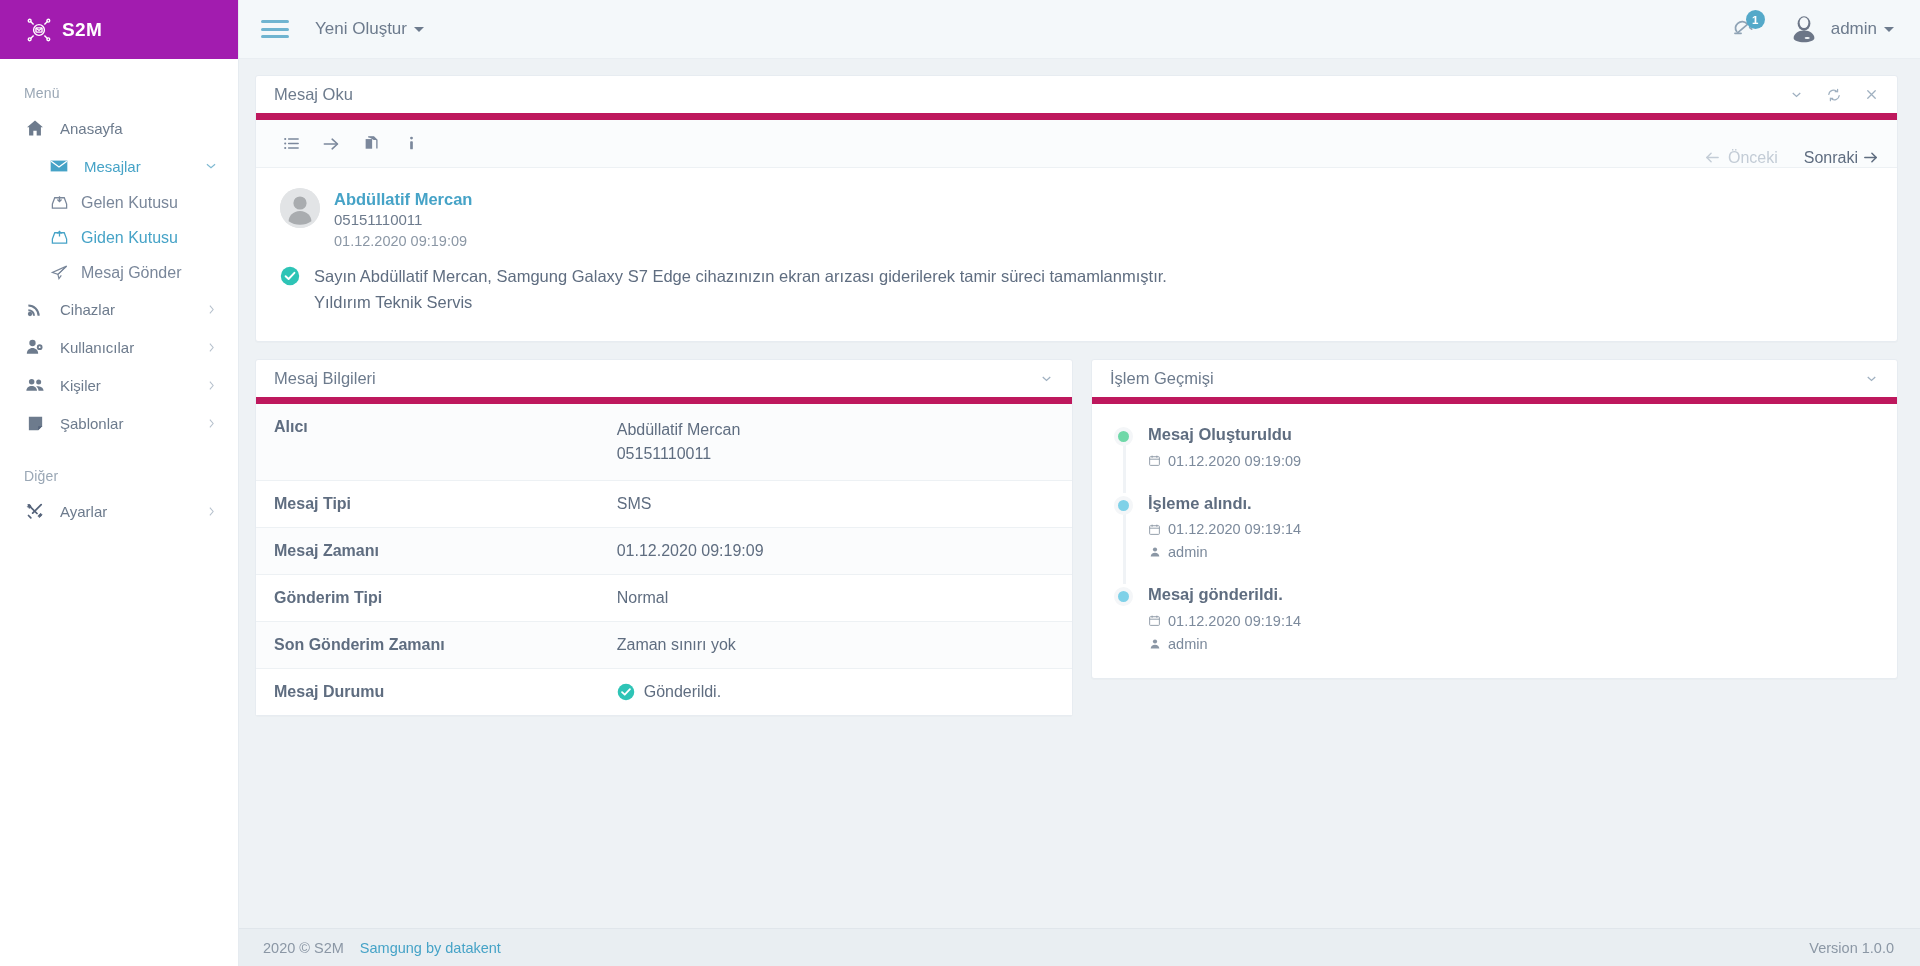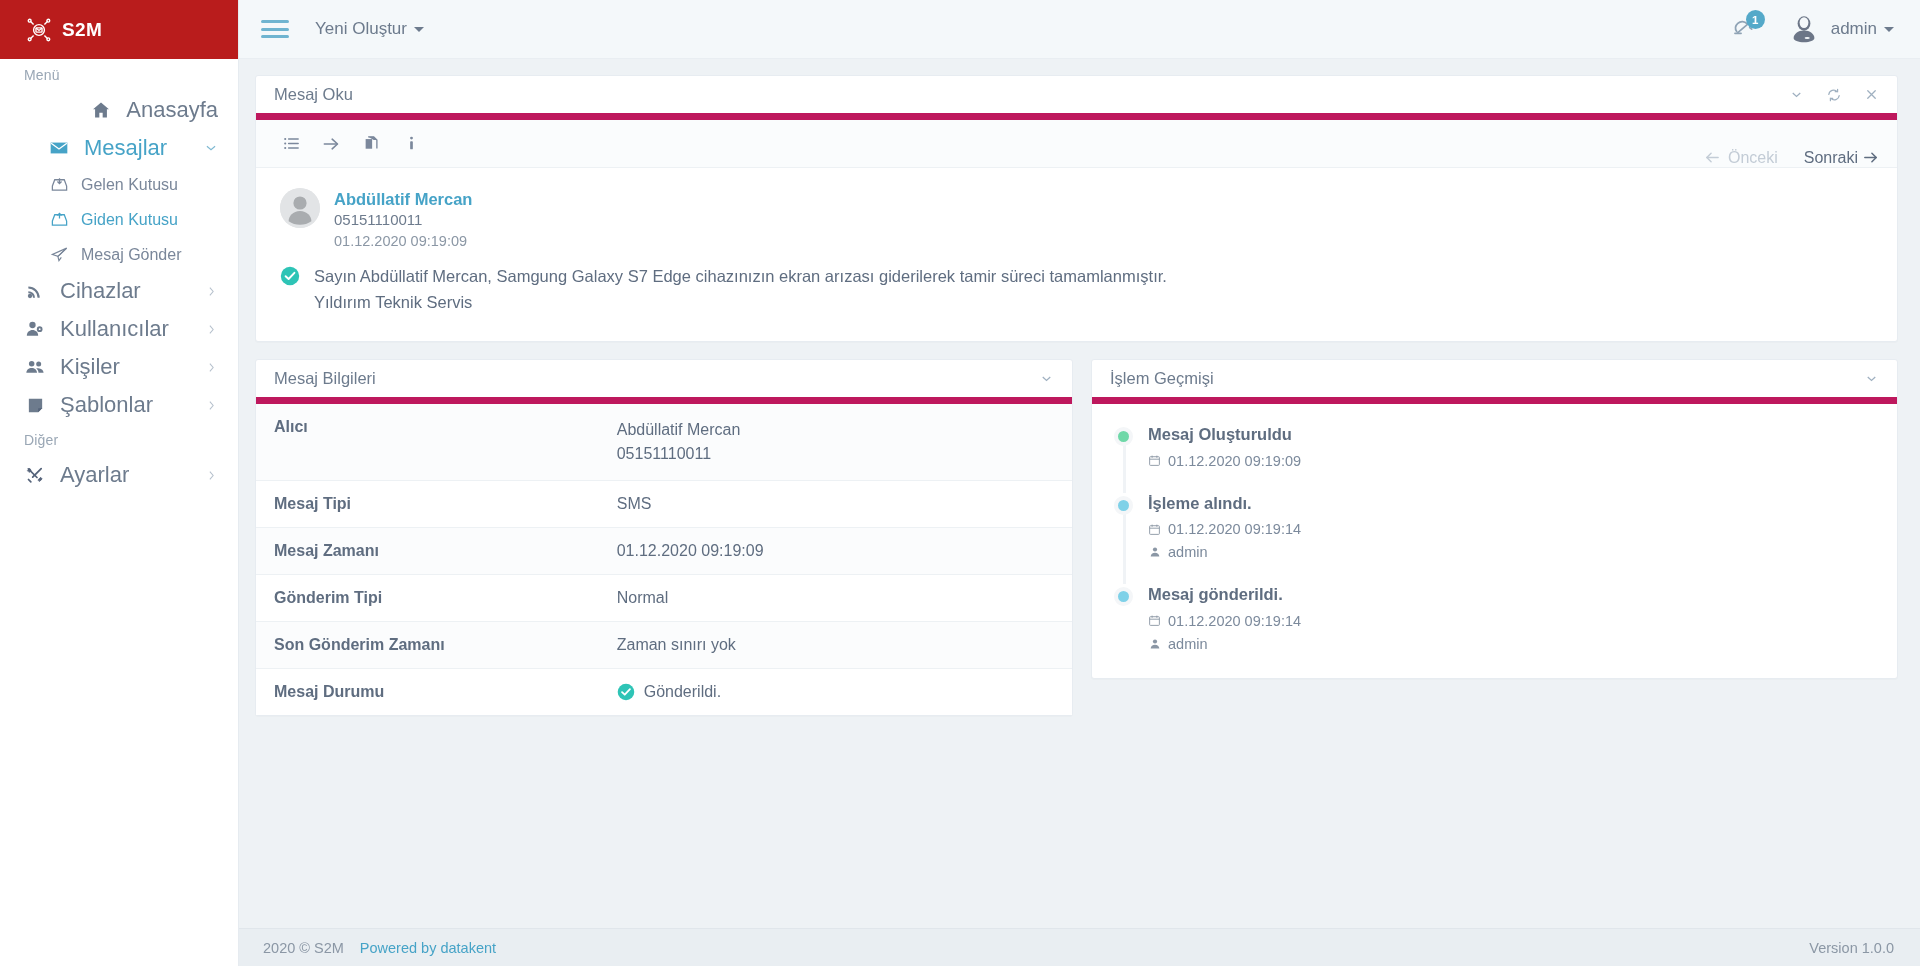--- a/index.html
+++ b/index.html
@@ -18,43 +18,42 @@
   
   .sidebar {
     width: 239px; min-width: 239px; height: 966px;
     background: #ffffff;
     border-right: 1px solid #e6ebf0;
     position: relative;
     z-index: 5;
   }
   .brand {
     height: 59px;
-    background: #b91c1c;
+    background: #a21caf;
     display: flex; align-items: center;
     padding-left: 26px;
     color: #fff;
   }
   .brand-logo { width: 26px; height: 26px; margin-right: 10px; display:block; }
   .brand-text { font-size: 19px; font-weight: bold; letter-spacing: .4px; color:#ffffff; }
 
   .menu-section-label {
     font-size: 14px; color: #9aa7b5;
-    padding: 8px 0 8px 24px;
+    padding: 26px 0 8px 24px;
     letter-spacing: .2px;
   }
   .nav-item {
     display: flex; align-items: center;
     height: 38px;
     padding: 0 20px 0 24px;
-    font-size: 22px;
+    font-size: 15px;
     color: #6d7b8d;
     cursor: pointer;
     position: relative;
     text-decoration: none;
-    justify-content: flex-end;
   }
   .nav-item .nav-ico {
     width: 22px; height: 22px; margin-right: 14px;
     display: flex; align-items: center; justify-content: center;
     flex: 0 0 22px;
   }
   .nav-item .nav-ico svg { display:block; }
   .nav-item.active { color: #46a3c7; margin-left: 24px; }
   .nav-item .caret {
     margin-left: auto; color: #b6c1cd; display:flex; align-items:center;
@@ -661,17 +660,17 @@
               </div>
             </div>
 
           </div>
         </section>
       </div>
     </div>
 
     <footer class="footer">
       <span>2020 © S2M</span>
-      <a>Powered by datakent</a>
+      <a>Samgung by datakent</a>
       <span class="ver">Version 1.0.0</span>
     </footer>
   </div>
 </div>
 
 </body></html>

